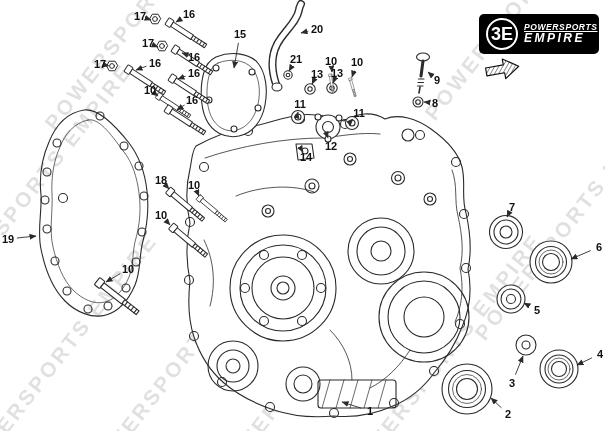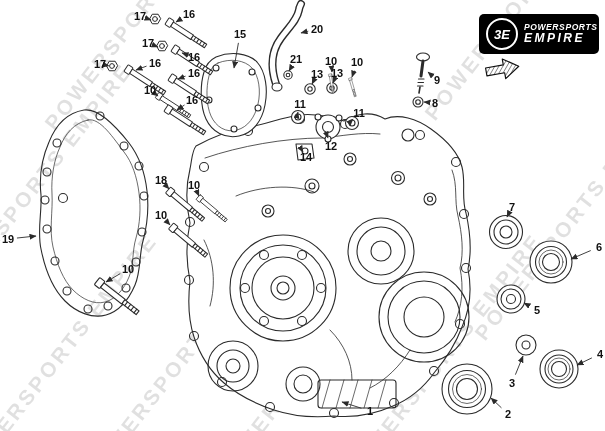--- a/index.html
+++ b/index.html
@@ -20,24 +20,24 @@
     fill:#111; text-anchor:middle; dominant-baseline:central;
   }
   .logo-badge {
     position:absolute; left:479px; top:14px; width:120px; height:40px; z-index:2;
     background:#000; border-radius:5px; display:flex; align-items:center;
     gap:6px; padding:0 7px; box-sizing:border-box; color:#fff;
   }
   .logo-circle {
     width:28px; height:28px; border:2px solid #fff; border-radius:50%;
     display:flex; align-items:center; justify-content:center;
-    font-style:italic; font-weight:bold; font-size:13px; flex:0 0 auto;
+    font-weight:bold; font-size:18px; flex:0 0 auto;
   }
   .logo-text { display:flex; flex-direction:column; line-height:1.05; }
-  .logo-line1 { font-size:8.5px; font-weight:bold; font-style:italic; letter-spacing:0.6px; }
+  .logo-line1 { font-size:8.5px; font-weight:bold; font-style:italic; letter-spacing:0.6px;text-decoration:underline; }
   .logo-line2 { font-size:12px; font-weight:bold; font-style:italic; letter-spacing:2.5px; }
   .brand-arrow { position:absolute; left:484px; top:56px; z-index:2; transform:rotate(-10deg); }
 </style>
 </head>
 <body>
 
 <div class="stage">
 
   <div id="wm-layer" class="wm-layer">
       <span class="wm" style="left: -140px; top: 150px;">POWERSPORTS EMPIRE</span>

